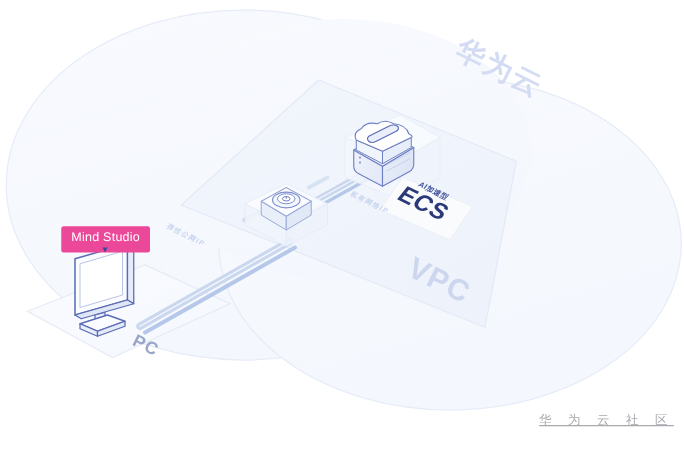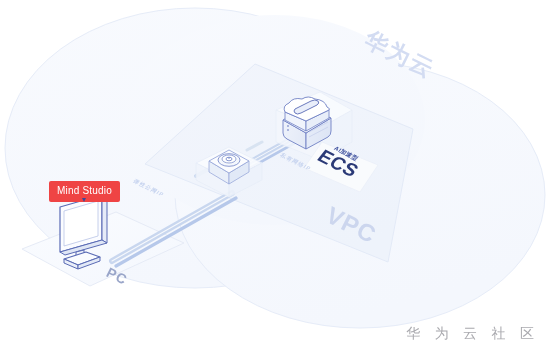--- a/index.html
+++ b/index.html
@@ -27,21 +27,21 @@
     width: 547px;
     height: 360px;
     overflow: visible;
   }
 
   
   .badge {
     position: absolute;
     left: 49px;
     top: 181px;
-    background: #ef4444;
+    background: #ec4899;
     color: #ffffff;
     font-size: 10px;
     line-height: 1;
     letter-spacing: 0.2px;
     padding: 5px 8px 6px 8px;
     border-radius: 2px;
     white-space: nowrap;
     font-family: "Liberation Sans", "DejaVu Sans", sans-serif;
   }
   .badge-tail {
@@ -137,24 +137,25 @@
     left: 283px;
     top: 152px;
     transform: rotate(26.5deg) skewX(-12deg);
   }
 
   
   .watermark {
     position: absolute;
     right: 8px;
     bottom: 17px;
-    font-size: 14px;
+    font-size: 10px;
     color: #a9a9ae;
     letter-spacing: 5px;
     font-family: "DejaVu Sans", "Liberation Sans", sans-serif;
+    text-decoration: underline;
   }
 </style>
 </head>
 <body>
 
 <div id="stage">
 
   <svg class="layer" viewBox="0 0 547 360">
     <defs>
       <linearGradient id="cloudGrad" x1="0" y1="0" x2="0.4" y2="1">

